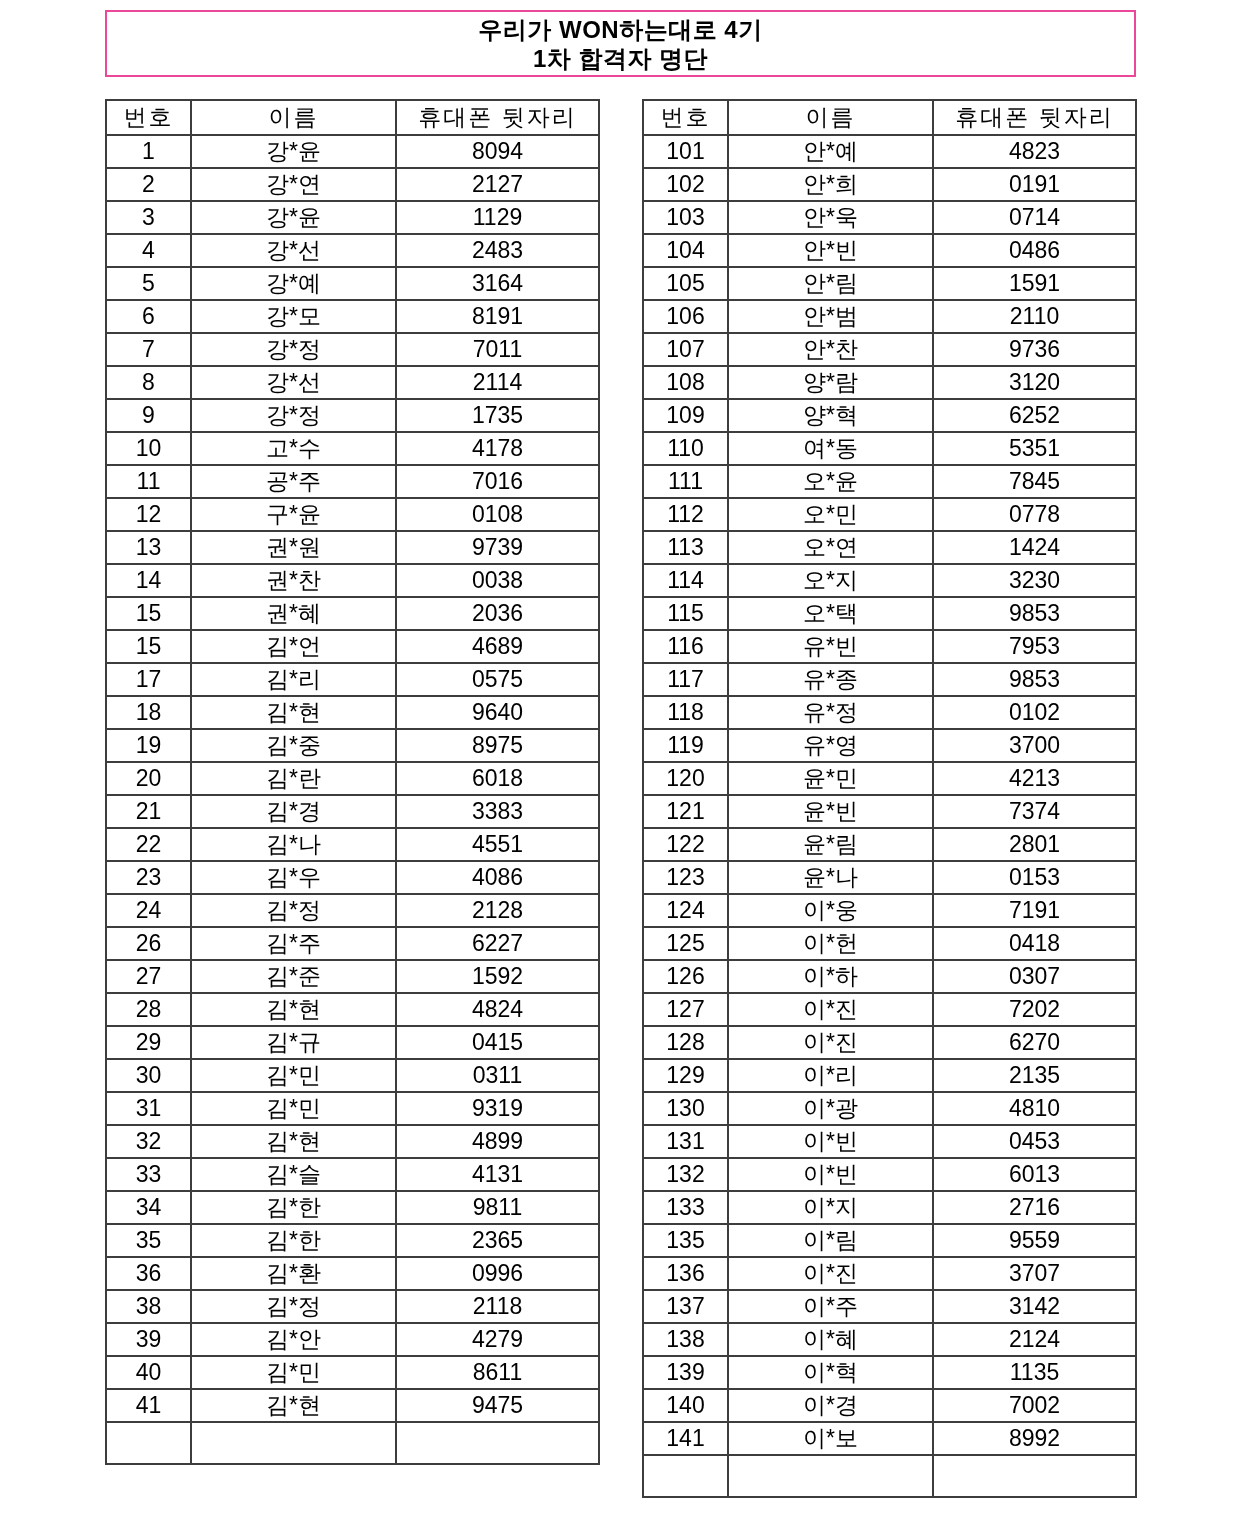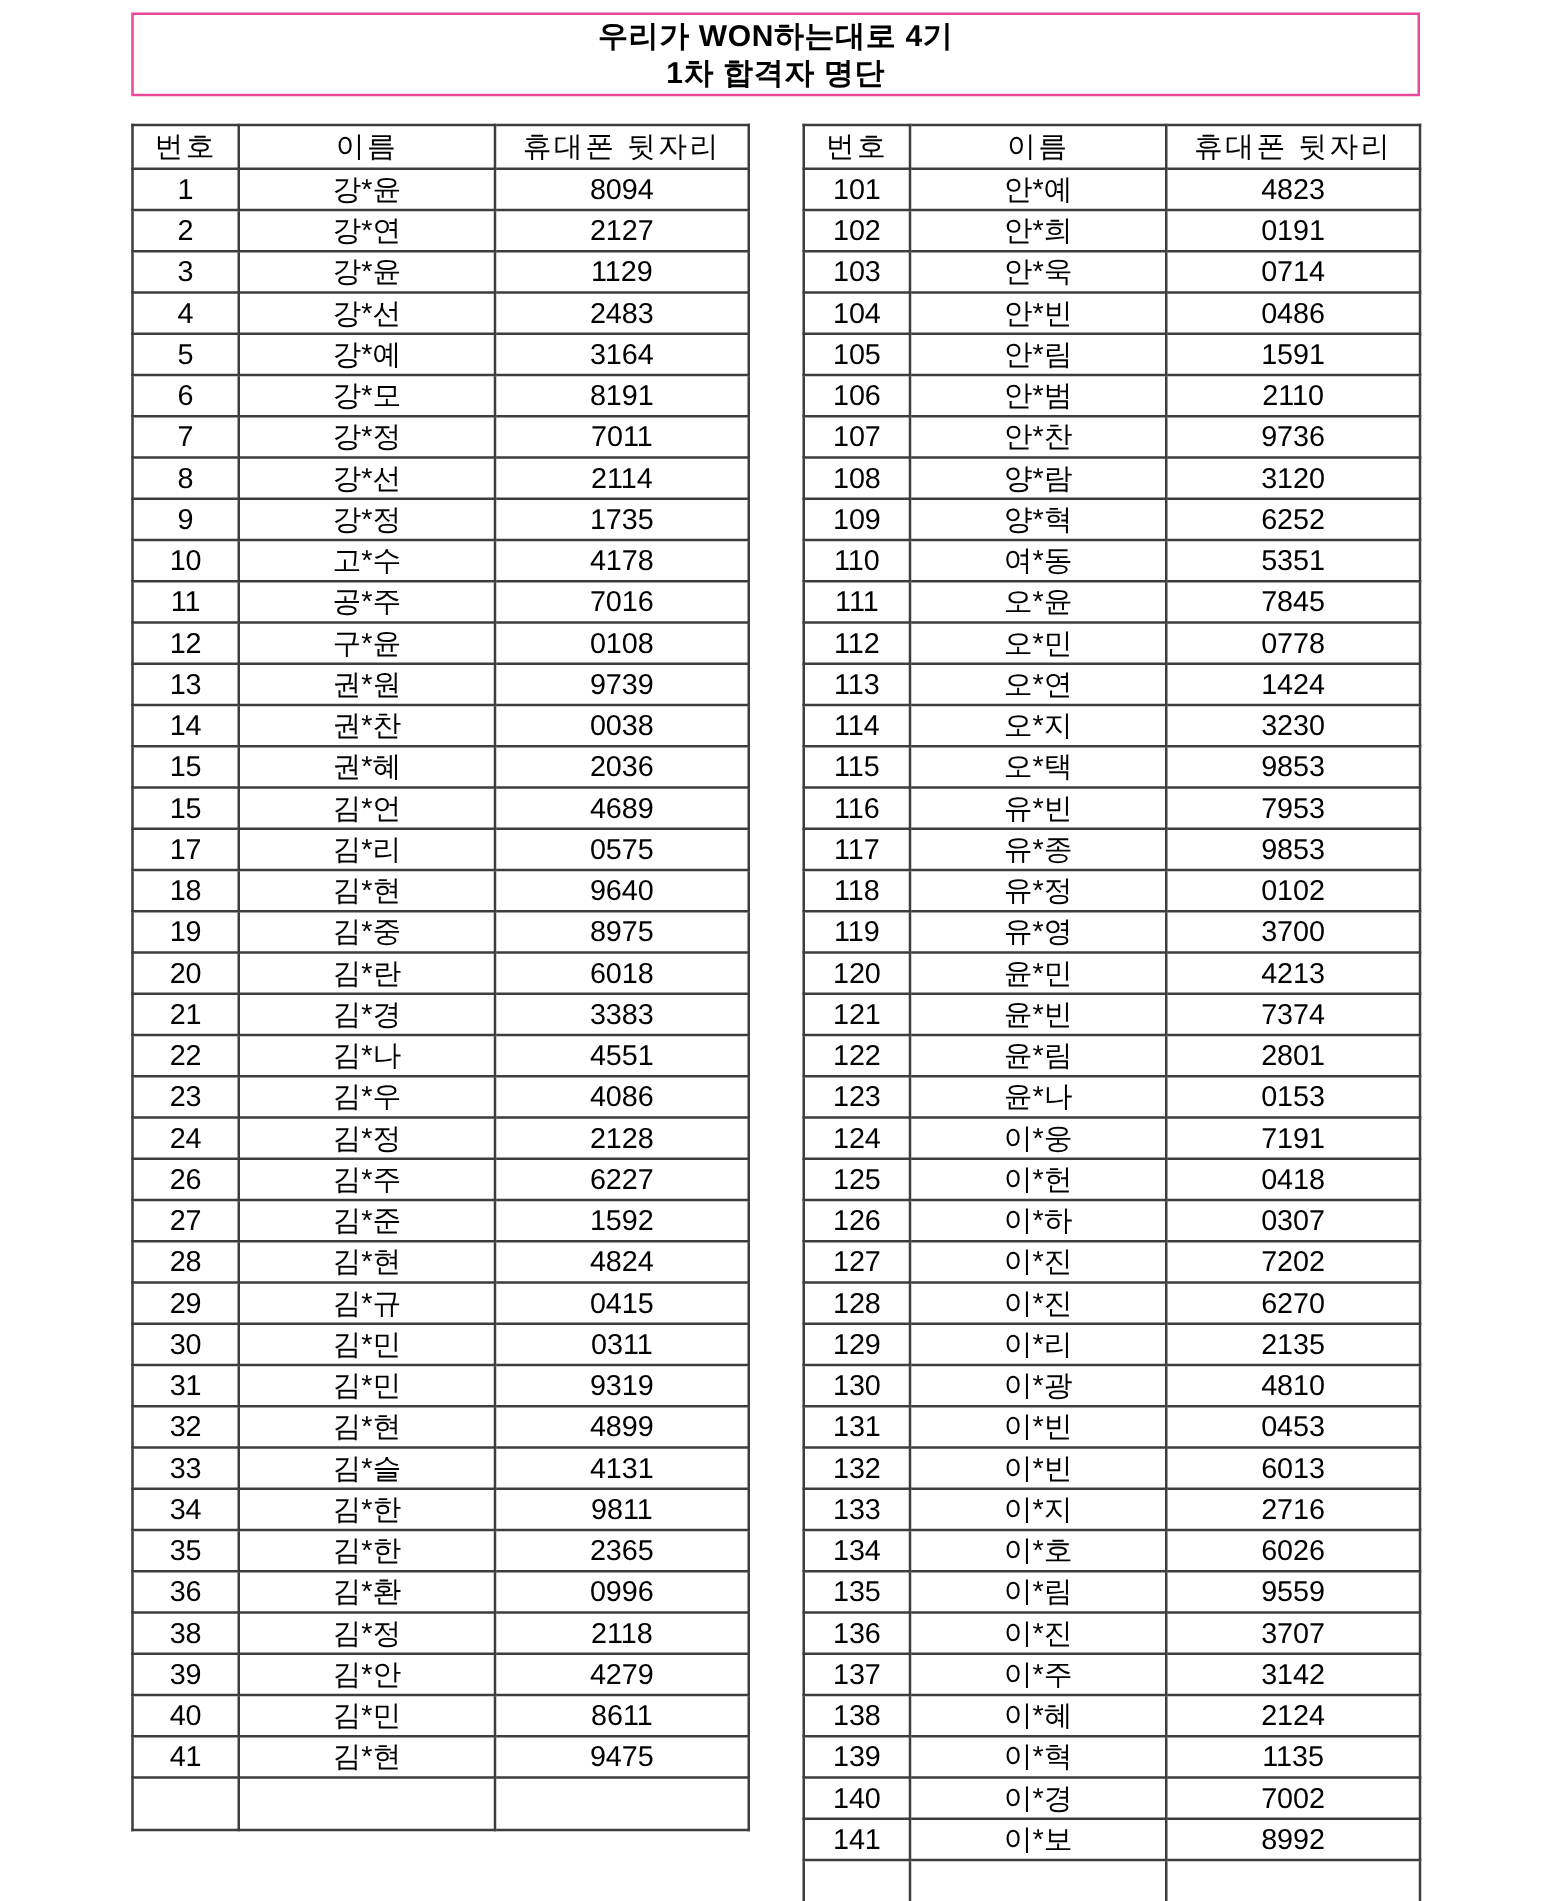--- a/index.html
+++ b/index.html
@@ -464,25 +464,20 @@
           <td>132</td>
           <td>이*빈</td>
           <td>6013</td>
         </tr>
         <tr>
           <td>133</td>
           <td>이*지</td>
           <td>2716</td>
         </tr>
         <tr>
-          <td>134</td>
-          <td>이*호</td>
-          <td>6026</td>
-        </tr>
-        <tr>
           <td>135</td>
           <td>이*림</td>
           <td>9559</td>
         </tr>
         <tr>
           <td>136</td>
           <td>이*진</td>
           <td>3707</td>
         </tr>
         <tr>

